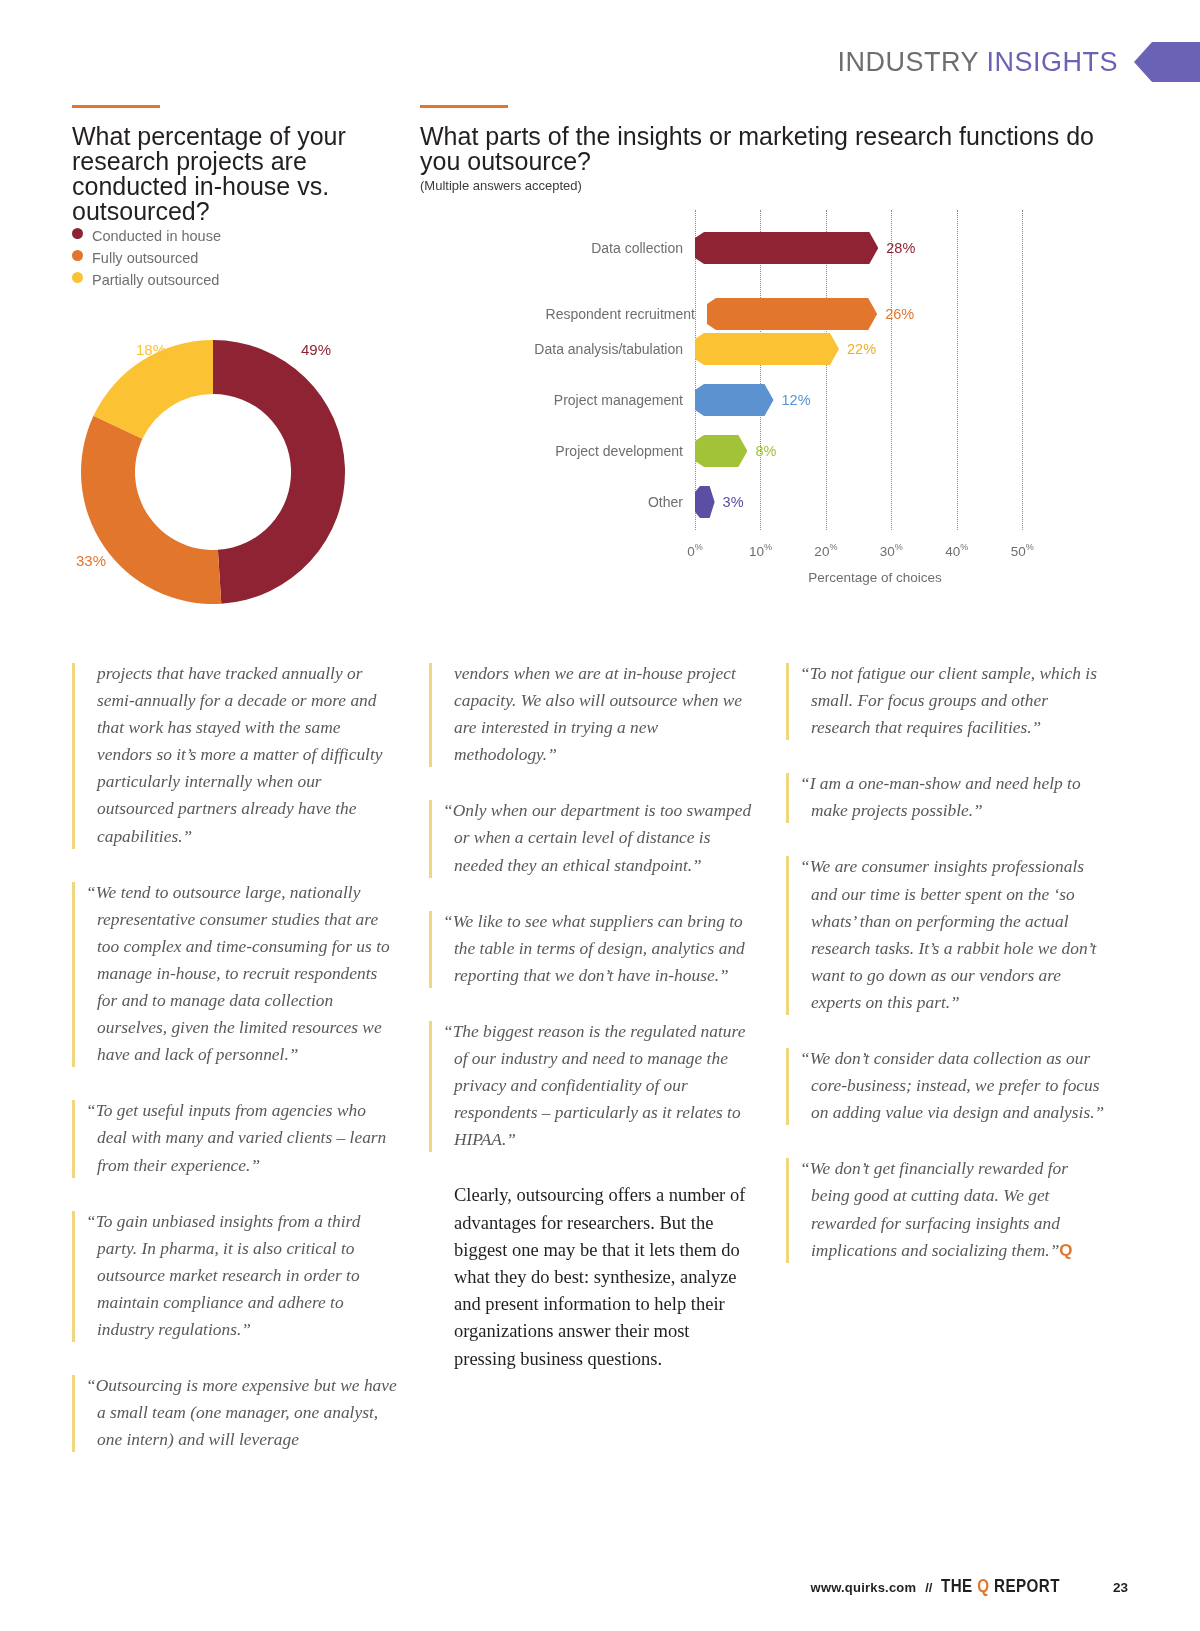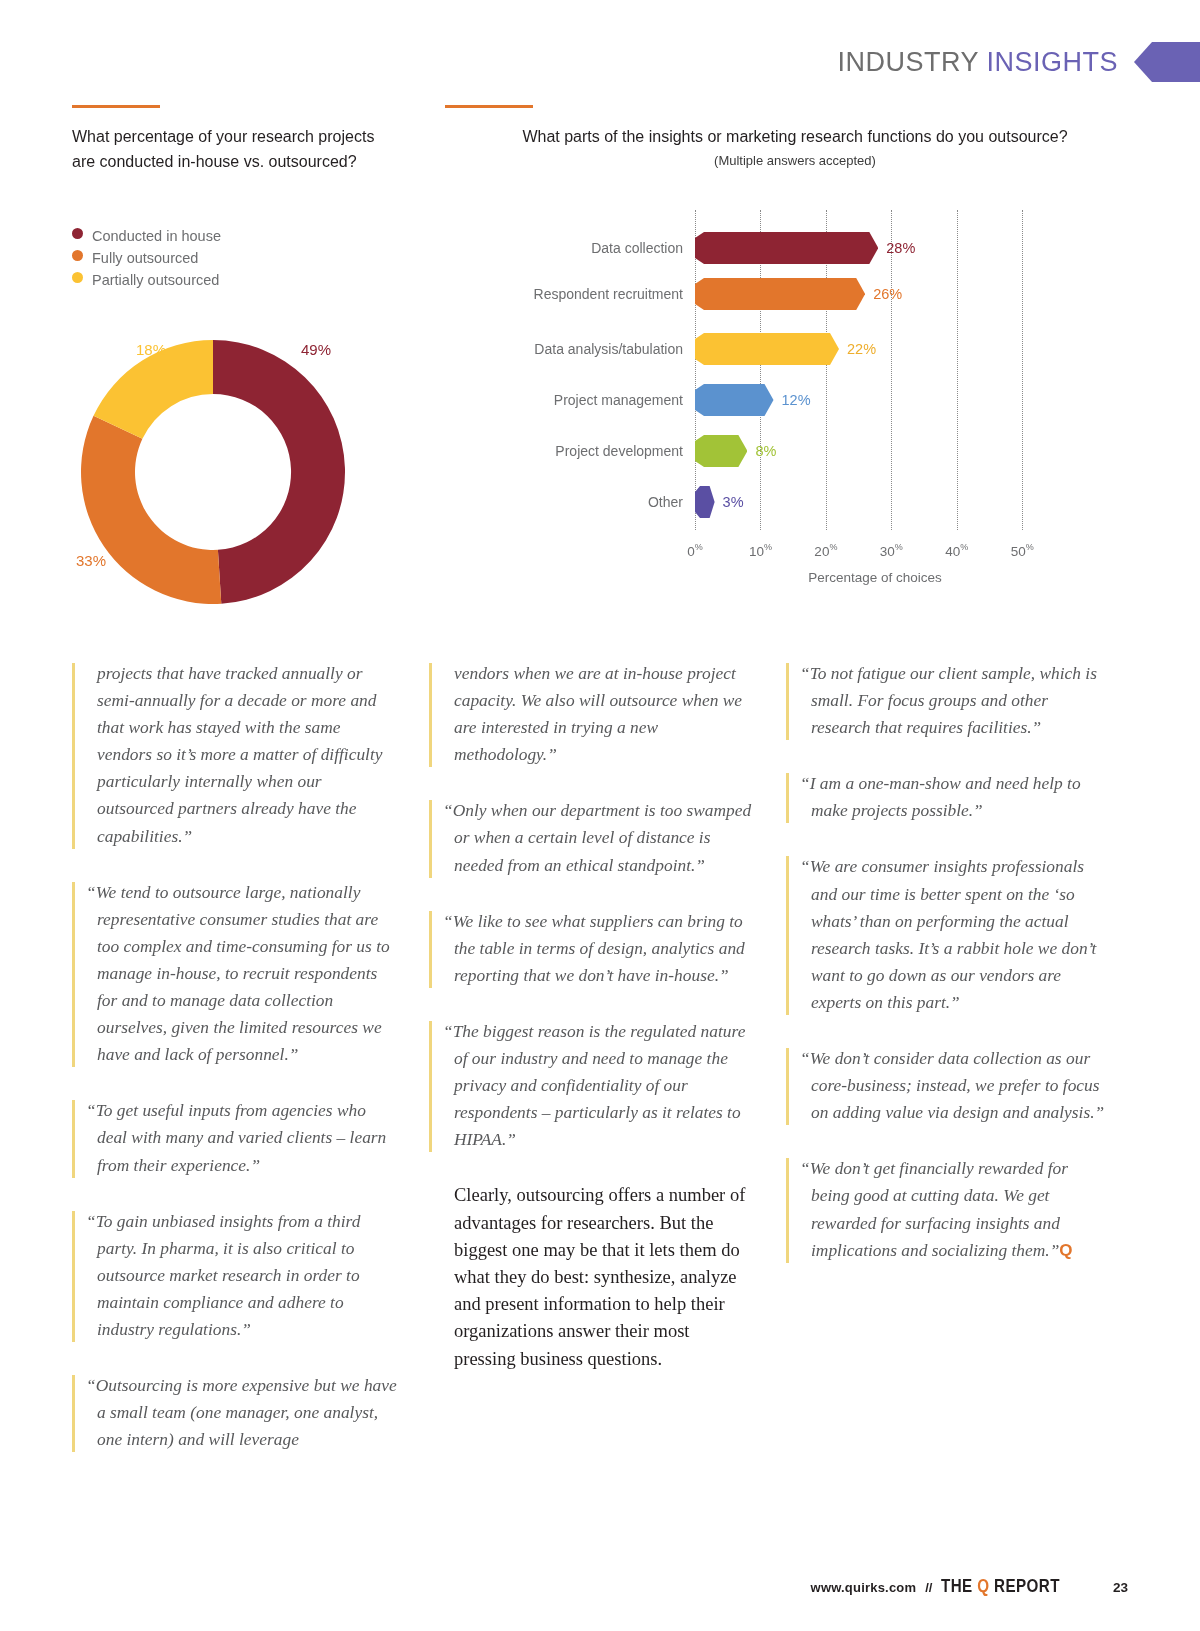--- a/index.html
+++ b/index.html
@@ -14,34 +14,34 @@
   .hdr-title .b{color:#6a62b4;}
   .hdr-arrow{width:66px;height:40px;margin-left:16px;position:relative;}
   .hdr-arrow svg{display:block;}
 
   
   .rule{height:3px;background:#e2762c;}
 
   
   .qL{position:absolute;left:72px;top:105px;width:320px;}
   .qL .rule{width:88px;margin-bottom:16px;}
-  .q-title{font-size:16px;line-height:25px;color:#231f20;font-weight:400;}
+  .q-title{font-size:25px;line-height:25px;color:#231f20;font-weight:400;}
 
   
   .legend{position:absolute;left:72px;top:228px;}
   .legend-row{display:flex;align-items:flex-start;margin-bottom:6px;}
   .legend-dot{width:11px;height:11px;border-radius:50%;margin-right:9px;flex:none;}
   .legend-label{font-size:14.5px;color:#6d6e70;white-space:nowrap;}
 
   
   .donut-wrap{position:absolute;left:68px;top:330px;width:310px;height:290px;}
   .donut-lbl{position:absolute;font-size:15px;font-weight:500;}
 
   
-  .qR{position:absolute;left:445px;top:105px;width:700px;text-align:center;}
+  .qR{position:absolute;left:420px;top:105px;width:700px;}
   .qR .rule{width:88px;margin-bottom:16px;}
   .q-sub{font-size:13px;color:#3b3b3b;margin-top:4px;}
 
   
   .chart{position:absolute;left:420px;top:200px;width:700px;height:390px;}
   .chart-plot{position:absolute;left:275px;top:10px;width:360px;height:320px;}
   .grid-line{position:absolute;top:0;bottom:0;width:0;border-left:1.5px dotted #8a8a8a;}
   .bar-row{position:absolute;left:0;right:0;height:32px;}
   .bar-name{position:absolute;right:calc(100% + 12px);top:50%;transform:translateY(-50%);
             white-space:nowrap;font-size:14px;color:#6d6e70;}
@@ -150,21 +150,21 @@
     <div class="grid-line" style="left:327.27px;"></div>
 
     <div class="bar-row" style="top:22px;">
       <span class="bar-name">Data collection</span>
       <svg class="bar-shape" width="183.3" height="32" viewBox="0 0 183.3 32" preserveAspectRatio="none">
         <polygon points="0,6 9,0 174.3,0 183.3,16 174.3,32 9,32 0,26" fill="#8e2433"></polygon>
       </svg>
       <span class="bar-val" style="left:183.3px;color:#8e2433;">28%</span>
     </div>
 
-    <div class="bar-row" style="top:68px;">
+    <div class="bar-row" style="top:88px;margin-left:12px;">
       <span class="bar-name">Respondent recruitment</span>
       <svg class="bar-shape" width="170.2" height="32" viewBox="0 0 170.2 32" preserveAspectRatio="none">
         <polygon points="0,6 9,0 161.2,0 170.2,16 161.2,32 9,32 0,26" fill="#e2762c"></polygon>
       </svg>
       <span class="bar-val" style="left:170.2px;color:#e2762c;">26%</span>
     </div>
 
     <div class="bar-row" style="top:123px;">
       <span class="bar-name">Data analysis/tabulation</span>
       <svg class="bar-shape" width="144" height="32" viewBox="0 0 144 32" preserveAspectRatio="none">
@@ -213,21 +213,21 @@
   <div class="col">
     <div class="quote nomark">projects that have tracked annually or semi-annually for a decade or more and that work has stayed with the same vendors so it’s more a matter of difficulty particularly internally when our outsourced partners already have the capabilities.”</div>
     <div class="quote">“We tend to outsource large, nationally representative consumer studies that are too complex and time-consuming for us to manage in-house, to recruit respondents for and to manage data collection ourselves, given the limited resources we have and lack of personnel.”</div>
     <div class="quote">“To get useful inputs from agencies who deal with many and varied clients – learn from their experience.”</div>
     <div class="quote">“To gain unbiased insights from a third party. In pharma, it is also critical to outsource market research in order to maintain compliance and adhere to industry regulations.”</div>
     <div class="quote">“Outsourcing is more expensive but we have a small team (one manager, one analyst, one intern) and will leverage</div>
   </div>
 
   <div class="col">
     <div class="quote nomark">vendors when we are at in-house project capacity. We also will outsource when we are interested in trying a new methodology.”</div>
-    <div class="quote">“Only when our department is too swamped or when a certain level of distance is needed from an ethical standpoint.”</div>
+    <div class="quote">“Only when our department is too swamped or when a certain level of distance is needed they an ethical standpoint.”</div>
     <div class="quote">“We like to see what suppliers can bring to the table in terms of design, analytics and reporting that we don’t have in-house.”</div>
     <div class="quote">“The biggest reason is the regulated nature of our industry and need to manage the privacy and confidentiality of our respondents – particularly as it relates to HIPAA.”</div>
     <div class="para">Clearly, outsourcing offers a number of advantages for researchers. But the biggest one may be that it lets them do what they do best: synthesize, analyze and present information to help their organizations answer their most pressing business questions.</div>
   </div>
 
   <div class="col">
     <div class="quote">“To not fatigue our client sample, which is small. For focus groups and other research that requires facilities.”</div>
     <div class="quote">“I am a one-man-show and need help to make projects possible.”</div>
     <div class="quote">“We are consumer insights professionals and our time is better spent on the ‘so whats’ than on performing the actual research tasks. It’s a rabbit hole we don’t want to go down as our vendors are experts on this part.”</div>
     <div class="quote">“We don’t consider data collection as our core-business; instead, we prefer to focus on adding value via design and analysis.”</div>

